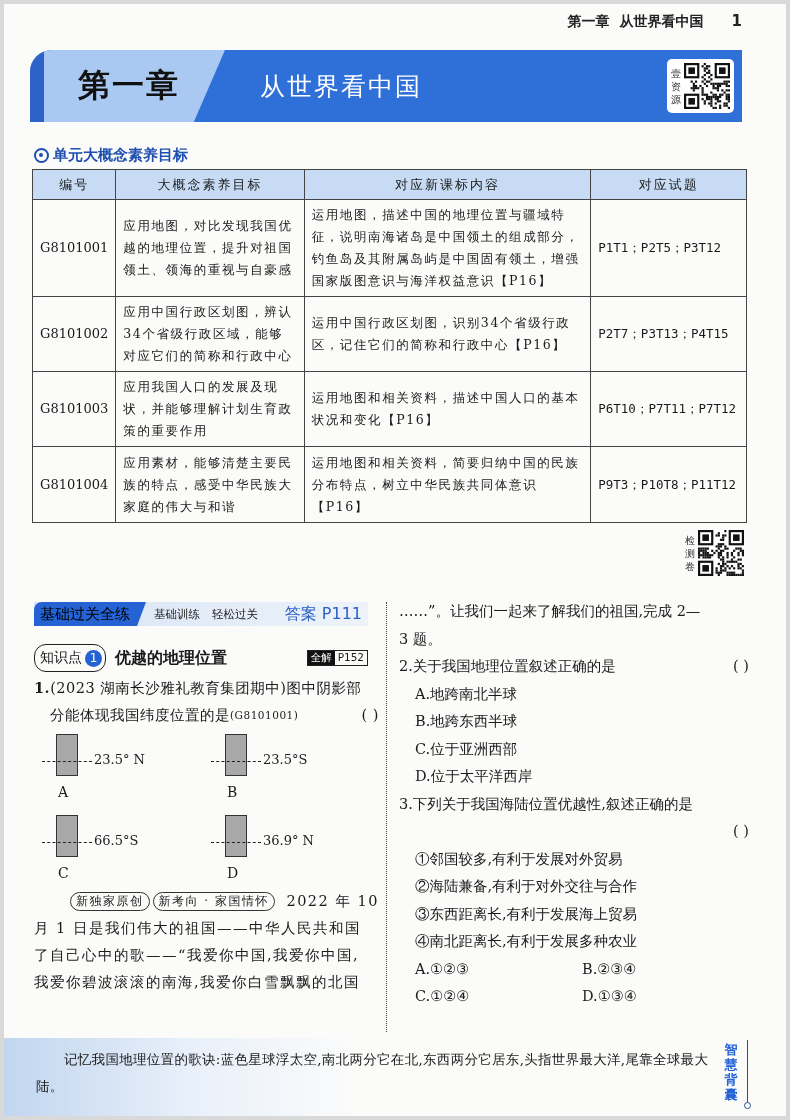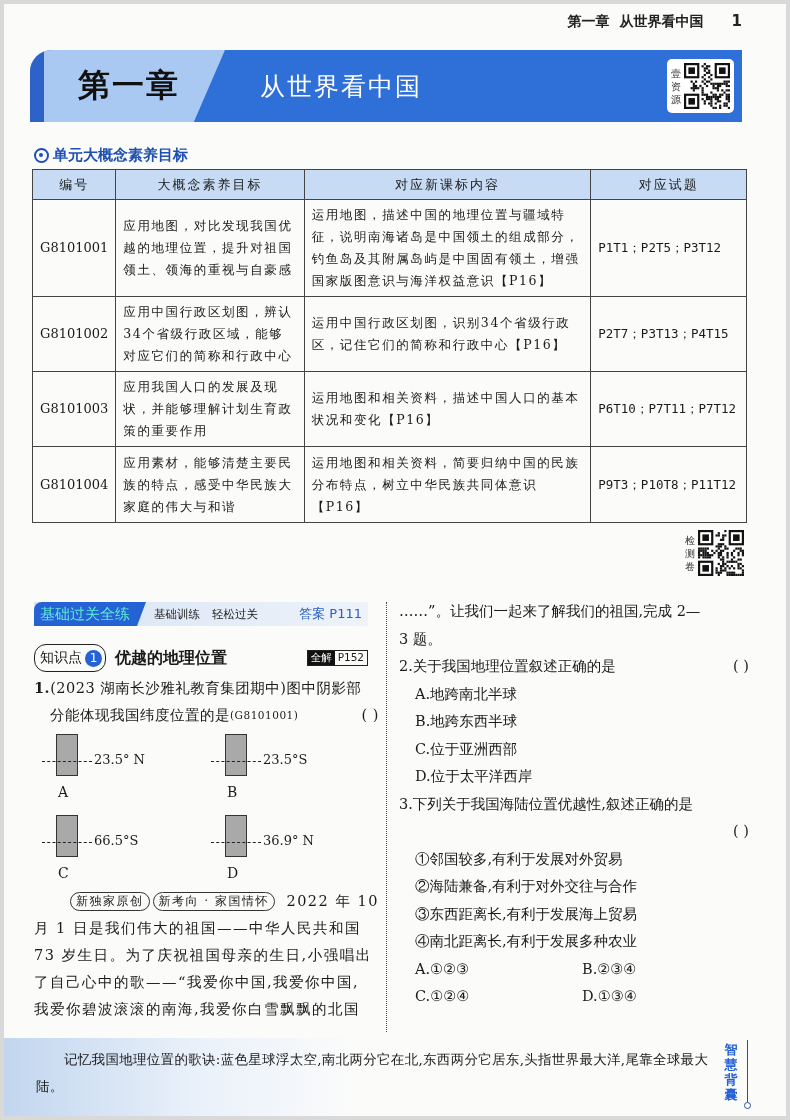--- a/index.html
+++ b/index.html
@@ -42,24 +42,24 @@
   table.goals tr.r4 td { height: 76px; }
 
   
   .section-heading { position: absolute; left: 0; width: 782px; top: 536px; text-align: center; font-family: "DejaVu Sans", sans-serif; font-size: 21px; color: #111; letter-spacing: 1px; }
   .section-heading span + span { margin-left: 22px; }
   .section-qr { position: absolute; right: 42px; top: 526px; display: flex; align-items: center; gap: 3px; background: transparent; padding: 0; }
   .section-qr .qr { width: 46px; height: 46px; }
 
   
   .practice-bar { position: absolute; left: 30px; top: 598px; width: 334px; height: 24px; background: linear-gradient(90deg, #d6e3f5, #eef3fa); display: flex; align-items: center; }
-  .practice-tag { height: 24px; background: #2563d5; color: #5eead4; font-family: "DejaVu Sans", sans-serif; font-size: 15px; padding: 0 16px 0 6px; clip-path: polygon(0 0, 100% 0, 92% 100%, 0 100%); display: flex; align-items: center; border-top-left-radius: 8px; }
+  .practice-tag { height: 24px; background: #2563d5; color: #000000; font-family: "DejaVu Sans", sans-serif; font-size: 15px; padding: 0 16px 0 6px; clip-path: polygon(0 0, 100% 0, 92% 100%, 0 100%); display: flex; align-items: center; border-top-left-radius: 8px; }
   .practice-sub { font-family: "DejaVu Sans", sans-serif; font-size: 11.5px; color: #222; margin-left: 8px; }
   .practice-sub + .practice-sub { margin-left: 12px; }
-  .answer-ref { margin-left: auto; margin-right: 6px; font-family: "DejaVu Sans", sans-serif; font-size: 13px; color: #2a5fc4; }
+  .answer-ref { margin-left: auto; margin-right: 6px; font-family: "DejaVu Sans", sans-serif; font-size: 16px; color: #2a5fc4; }
 
   .kp-row { position: absolute; left: 30px; top: 640px; width: 334px; display: flex; align-items: center; }
   .kp-pill { border: 1.5px solid #222; border-radius: 12px; padding: 0 3px 0 5px; height: 28px; display: flex; align-items: center; gap: 3px; font-family: "DejaVu Sans", sans-serif; font-size: 14px; }
   .kp-num { width: 17px; height: 17px; border-radius: 50%; background: #2563d5; color: #fff; font-size: 12px; display: flex; align-items: center; justify-content: center; }
   .kp-title { font-family: "DejaVu Sans", sans-serif; font-size: 16px; font-weight: bold; margin-left: 9px; }
   .full-ref { margin-left: auto; display: flex; font-family: "DejaVu Sans", sans-serif; font-size: 10.5px; border: 1px solid #222; }
   .full-ref .a { background: #111; color: #fff; padding: 0 3px; }
   .full-ref .b { padding: 0 3px; }
 
   .q-text { position: absolute; font-size: 14.5px; line-height: 27px; letter-spacing: 0.5px; }
@@ -477,21 +477,20 @@
     <span class="opt">D</span>
   </div>
 
   <div class="q-text" style="left:30px; top:884px; width:345px; letter-spacing:1.5px;">
     <div style="padding-left:36px; display:flex; align-items:center;">
       <span class="tag-pill">新独家原创</span>
       <span class="tag-pill">新考向 · 家国情怀</span>
       <span style="margin-left:auto;">2022 年 10</span>
     </div>
     <div>月 1 日是我们伟大的祖国——中华人民共和国</div>
-    <div>73 岁生日。为了庆祝祖国母亲的生日,小强唱出</div>
     <div>了自己心中的歌——“我爱你中国,我爱你中国,</div>
     <div>我爱你碧波滚滚的南海,我爱你白雪飘飘的北国</div>
   </div>
 
   <div class="col-divider"></div>
 
   <div class="right-col">
     <div class="line">……”。让我们一起来了解我们的祖国,完成 2—</div>
     <div class="line">3 题。</div>
     <div class="line"><span>2.关于我国地理位置叙述正确的是</span><span class="blank">(        )</span></div>

